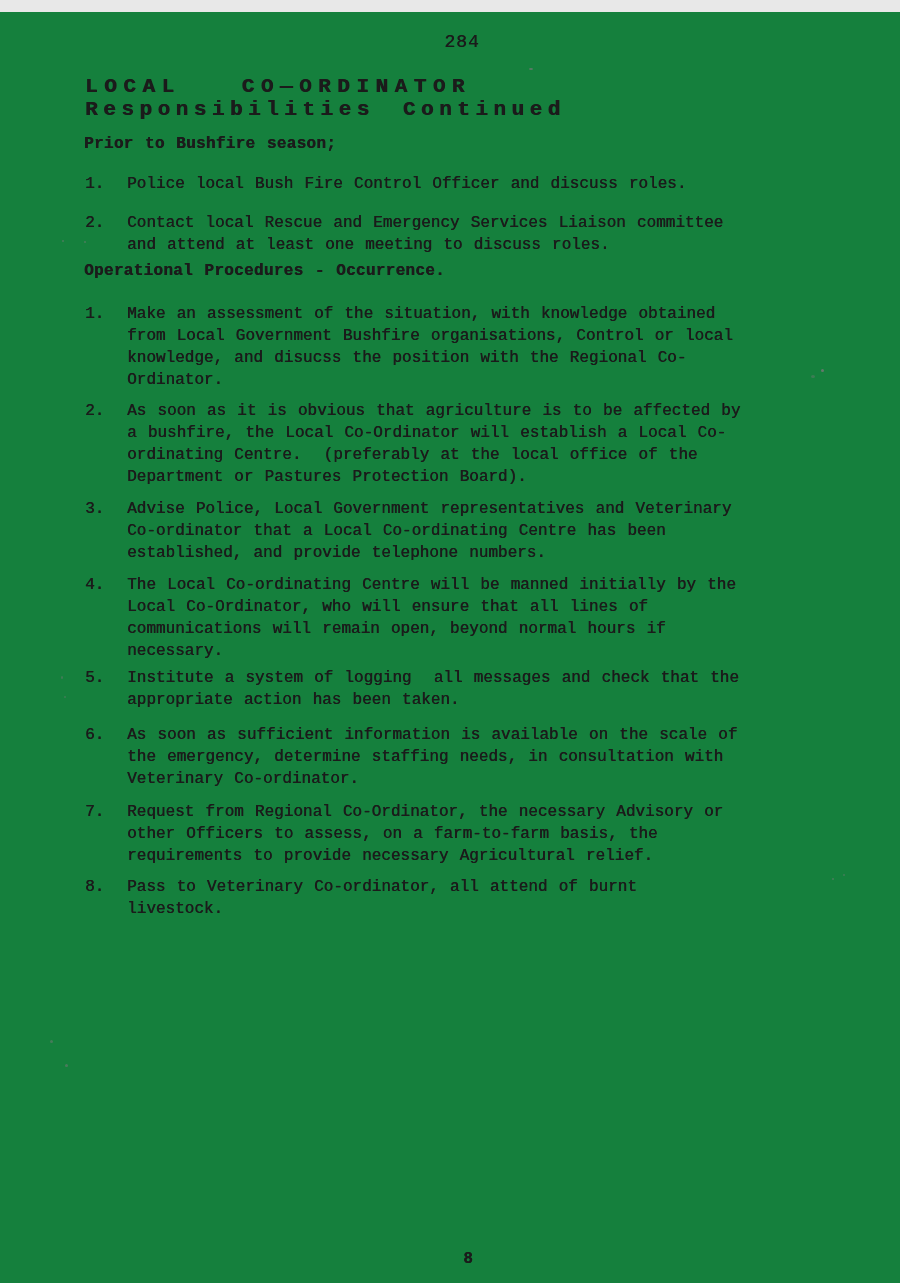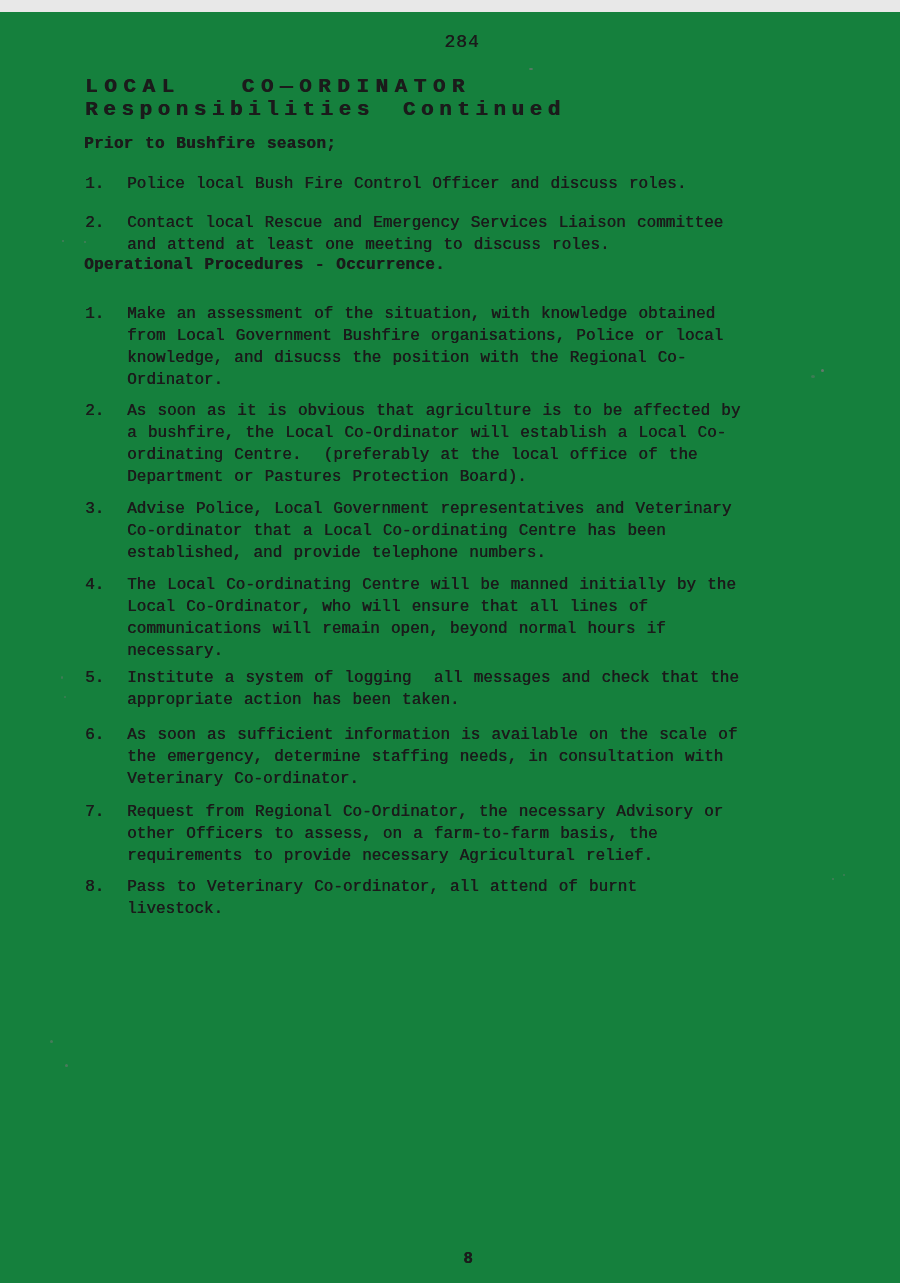--- a/index.html
+++ b/index.html
@@ -95,26 +95,26 @@
   <div class="list-item" style="top:161px;">
     <span class="txt">1.</span>
     <span class="txt">Police local Bush Fire Control Officer and discuss roles.</span>
   </div>
   <div class="list-item" style="top:200px;">
     <span class="txt">2.</span>
     <span class="txt">Contact local Rescue and Emergency Services Liaison committee
 and attend at least one meeting to discuss roles.</span>
   </div>
 
-  <div class="section-heading txt" style="top:242px;">Operational Procedures - Occurrence.</div>
+  <div class="section-heading txt" style="top:248px;">Operational Procedures - Occurrence.</div>
 
   <div class="list-item" style="top:291px;">
     <span class="txt">1.</span>
     <span class="txt">Make an assessment of the situation, with knowledge obtained
-from Local Government Bushfire organisations, Police or local
+from Local Government Bushfire organisations, Control or local
 knowledge, and disucss the position with the Regional Co-
 Ordinator.</span>
   </div>
   <div class="list-item" style="top:388px;">
     <span class="txt">2.</span>
     <span class="txt">As soon as it is obvious that agriculture is to be affected by
 a bushfire, the Local Co-Ordinator will establish a Local Co-
 ordinating Centre.  (preferably at the local office of the
 Department or Pastures Protection Board).</span>
   </div>

